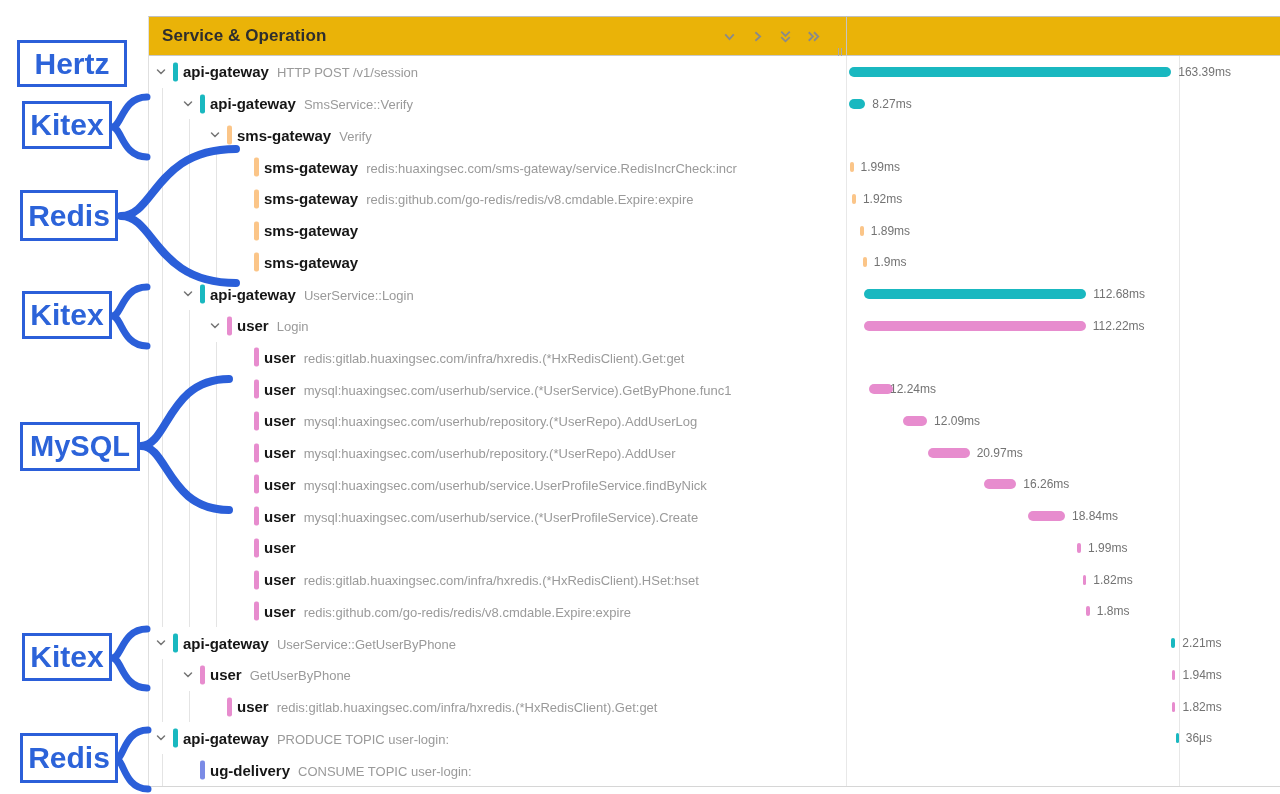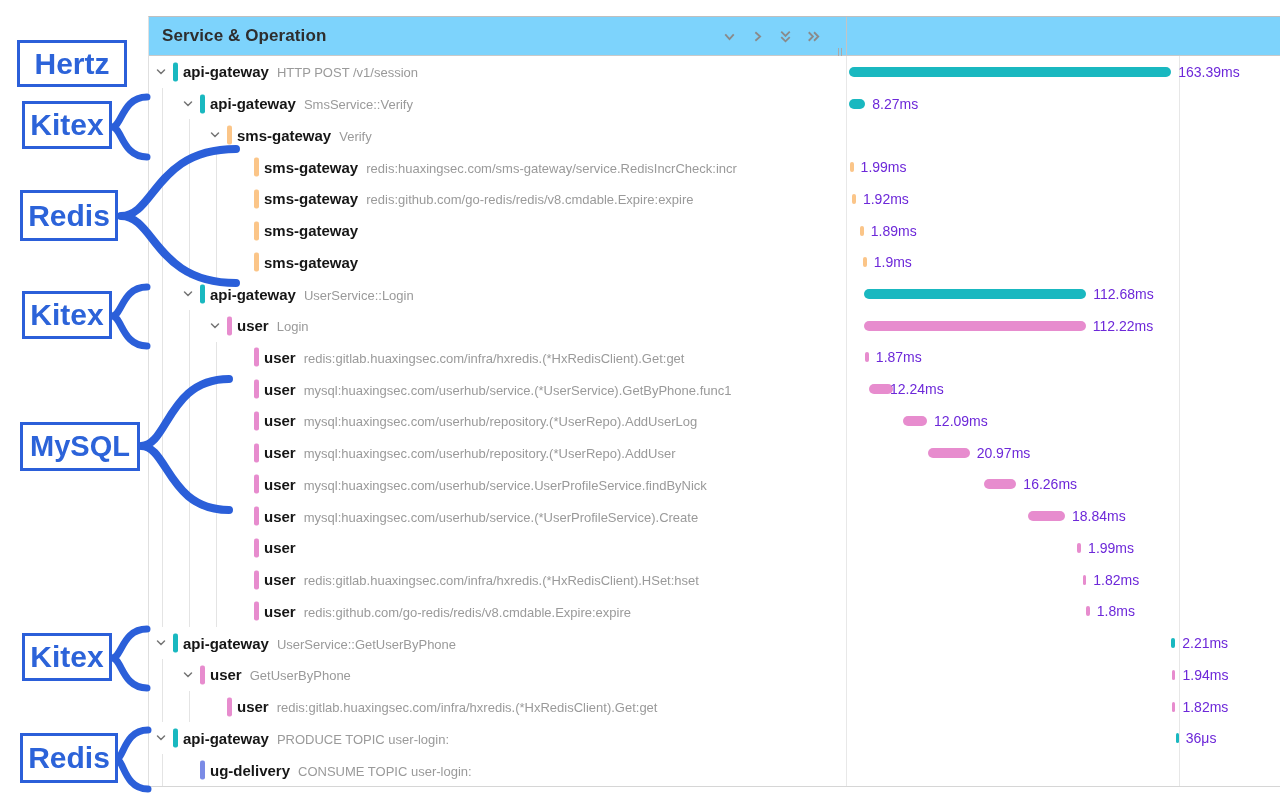--- a/index.html
+++ b/index.html
@@ -4,21 +4,21 @@
 <style>
   * { margin:0; padding:0; box-sizing:border-box; }
   html,body { width:1280px; height:794px; background:#fff; overflow:hidden;
               font-family:"Liberation Sans", sans-serif; }
   body { position:relative; }
 
   
   .panel { position:absolute; left:148px; top:16px; width:1132px; height:771px;
            border-top:1px solid #bfbfbf; border-left:1px solid #e0e0e0;
            border-bottom:1px solid #d6d6d6; background:#fff; }
-  .hdr { display:flex; height:39px; background:#7dd3fc; border-bottom:1px solid #c9c9c9; }
+  .hdr { display:flex; height:39px; background:#eab308; border-bottom:1px solid #c9c9c9; }
   .hdr-left { width:698px; position:relative; display:flex; align-items:center;
               border-right:1px solid #c4c4c4; padding:0 24px 0 13px; }
   .hdr-title { font-size:17px; font-weight:700; color:#2e2e2e; letter-spacing:.1px; }
   .hdr-icons { margin-left:auto; display:flex; gap:11px; align-items:center; }
   .hdr-icons svg { display:block; cursor:pointer; }
   .grip { position:absolute; right:4px; top:31px; display:flex; gap:2px; }
   .grip i { display:block; width:1px; height:8px; background:#a9a9a9; }
   .hdr-right { flex:1; position:relative; }
   .tick-label { position:absolute; top:10px; font-size:15px; color:#3e3e3e; }
   #tick0 { left:6px; }
@@ -36,21 +36,21 @@
   .strip { position:absolute; top:50%; transform:translateY(-50%);
            width:4.5px; height:19px; border-radius:2px; }
   .names { display:flex; align-items:baseline; white-space:nowrap; }
   .svc { font-size:15px; font-weight:600; color:#161616; }
   .op  { font-size:13px; color:#9a9a9a; margin-left:8px; }
 
   .timecell { flex:1; position:relative; }
   .bar { position:absolute; top:50%; transform:translateY(-50%);
          height:10px; border-radius:5px; cursor:pointer; }
   .durlabel { position:absolute; top:50%; transform:translateY(-50%);
-              font-size:14px; color:#6d28d9; white-space:nowrap; }
+              font-size:12px; color:#737373; white-space:nowrap; }
 
   
   .anno-box { position:absolute; border:3px solid #2b5fd9; background:#fff;
               display:flex; align-items:center; justify-content:center;
               color:#2c63d9; font-weight:600; font-size:30px; z-index:5; }
   #anno-hertz  { left:17px; top:40px;  width:110px; height:47px; }
   #anno-kitex1 { left:22px; top:101px; width:90px;  height:48px; }
   #anno-redis  { left:20px; top:190px; width:98px;  height:51px; }
   #anno-kitex2 { left:22px; top:291px; width:90px;  height:48px; }
   #anno-mysql  { left:20px; top:422px; width:120px; height:49px; font-size:29px; }
@@ -237,24 +237,20 @@
     <div class="namecell">
       <span class="guide" style="left:13px"></span>
           <span class="guide" style="left:40px"></span>
           <span class="guide" style="left:67px"></span>
       <span class="strip" style="left:105px;background:#e78cce"></span>
       <span class="names" style="padding-left:115px">
         <span class="svc">user</span>
         <span class="op">redis:gitlab.huaxingsec.com/infra/hxredis.(*HxRedisClient).Get:get</span>
       </span>
     </div>
-    <div class="timecell">
-      <span class="bar" style="left:18.171636885196914px;width:3.6879220701607602px;background:#e78cce"></span>
-      <span class="durlabel" style="left:28.859558955357674px">1.87ms</span>
-    </div>
       </div>
       <div class="row">
     <div class="namecell">
       <span class="guide" style="left:13px"></span>
           <span class="guide" style="left:40px"></span>
           <span class="guide" style="left:67px"></span>
       <span class="strip" style="left:105px;background:#e78cce"></span>
       <span class="names" style="padding-left:115px">
         <span class="svc">user</span>
         <span class="op">mysql:huaxingsec.com/userhub/service.(*UserService).GetByPhone.func1</span>

